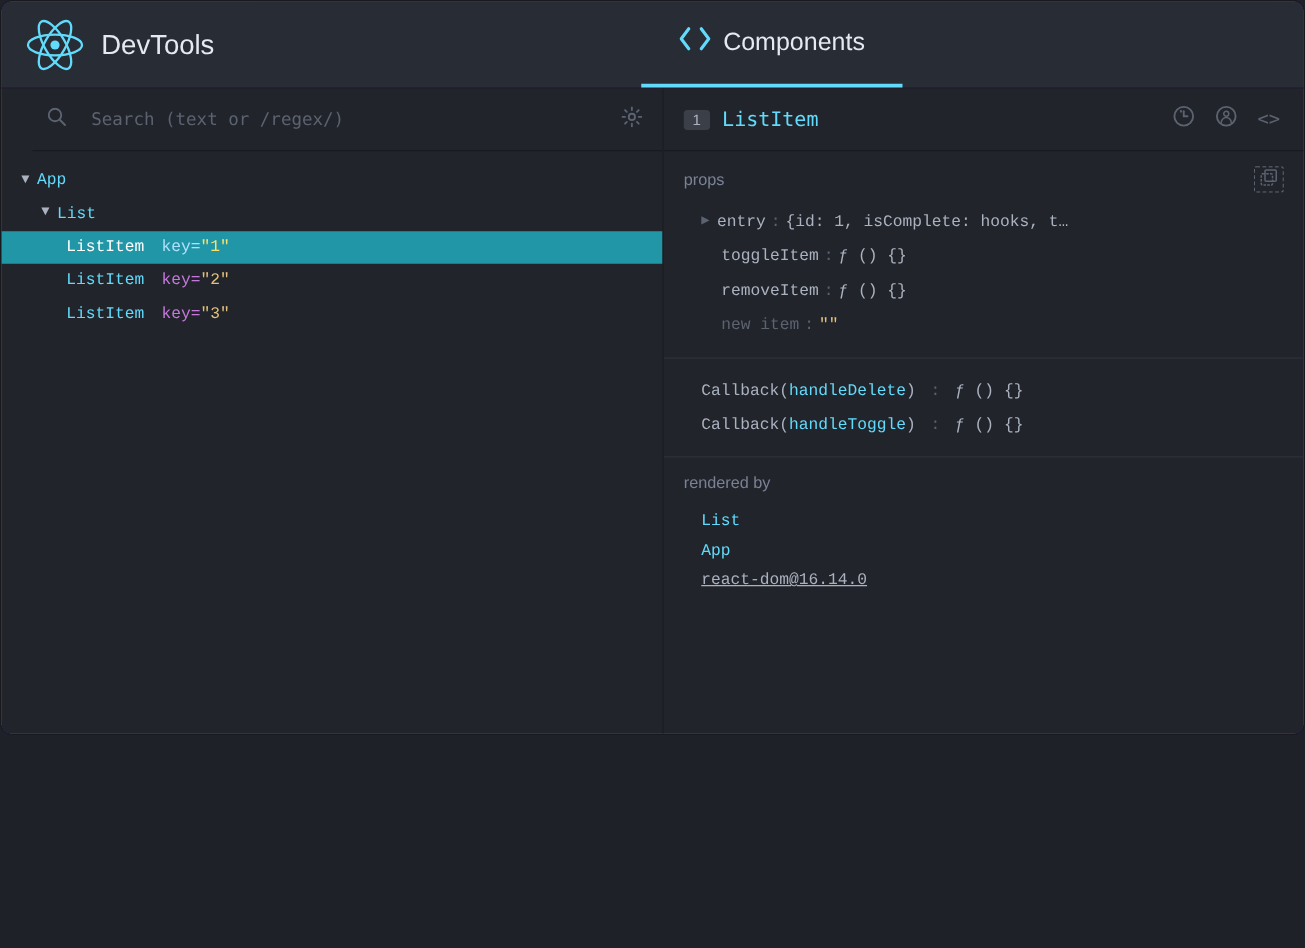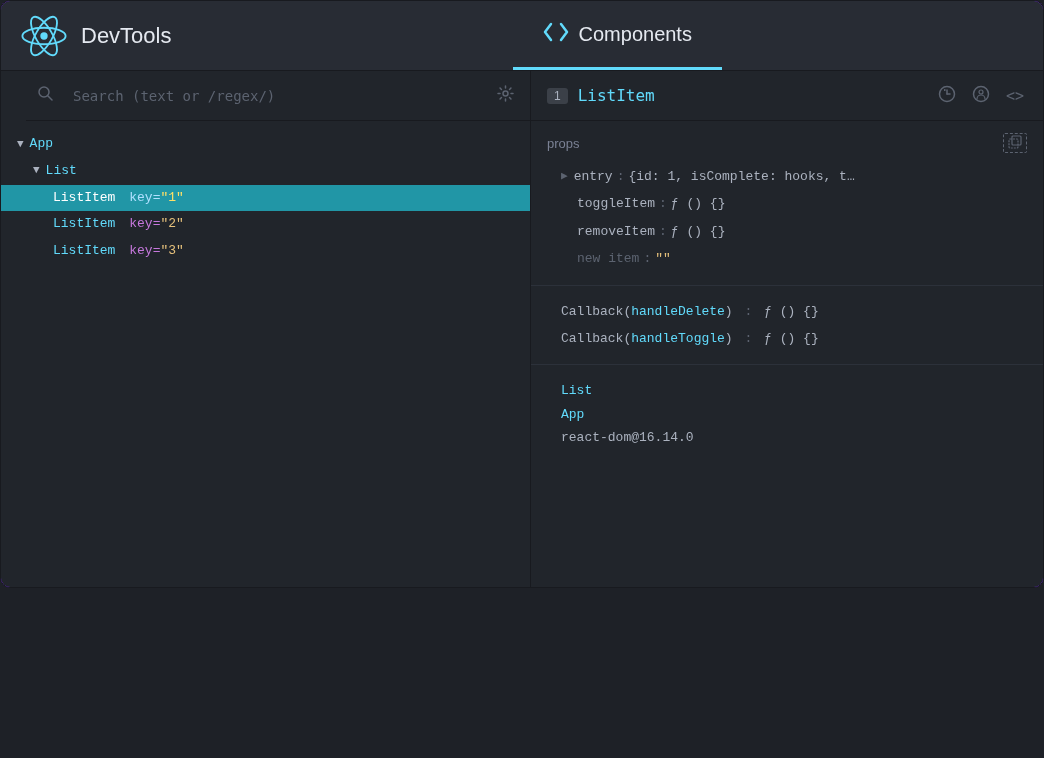--- a/index.html
+++ b/index.html
@@ -349,20 +349,21 @@
       padding-left: 14px;
       line-height: 1.8;
     }
 
     .rendered-link {
       color: #61dafb;
     }
 
     .rendered-plain {
       color: #abb2bf;
+      text-decoration: underline;
     }
 
     
     ::-webkit-scrollbar { width: 6px; }
     ::-webkit-scrollbar-track { background: #21252b; }
     ::-webkit-scrollbar-thumb { background: #3b4048; border-radius: 3px; }
 
     
     .components-tab-icon {
       color: #61dafb;
@@ -534,20 +535,23 @@
           </div>
 
           <div class="hook-line">
             <span class="hook-name">Callback(<span class="hook-func-name">handleToggle</span>)</span>
             <span class="prop-colon">:</span>
             <span class="prop-value-func"> ƒ () {}</span>
           </div>
         </div>
 
         <div class="rendered-by-section">
+          <div class="section-header">
+            <span class="section-title">rendered by</span>
+          </div>
           <div class="rendered-item">
             <div>
               <span class="rendered-link">List</span>
             </div>
             <div>
               <span class="rendered-link">App</span>
             </div>
             <div>
               <span class="rendered-plain">react-dom@16.14.0</span>
             </div>

